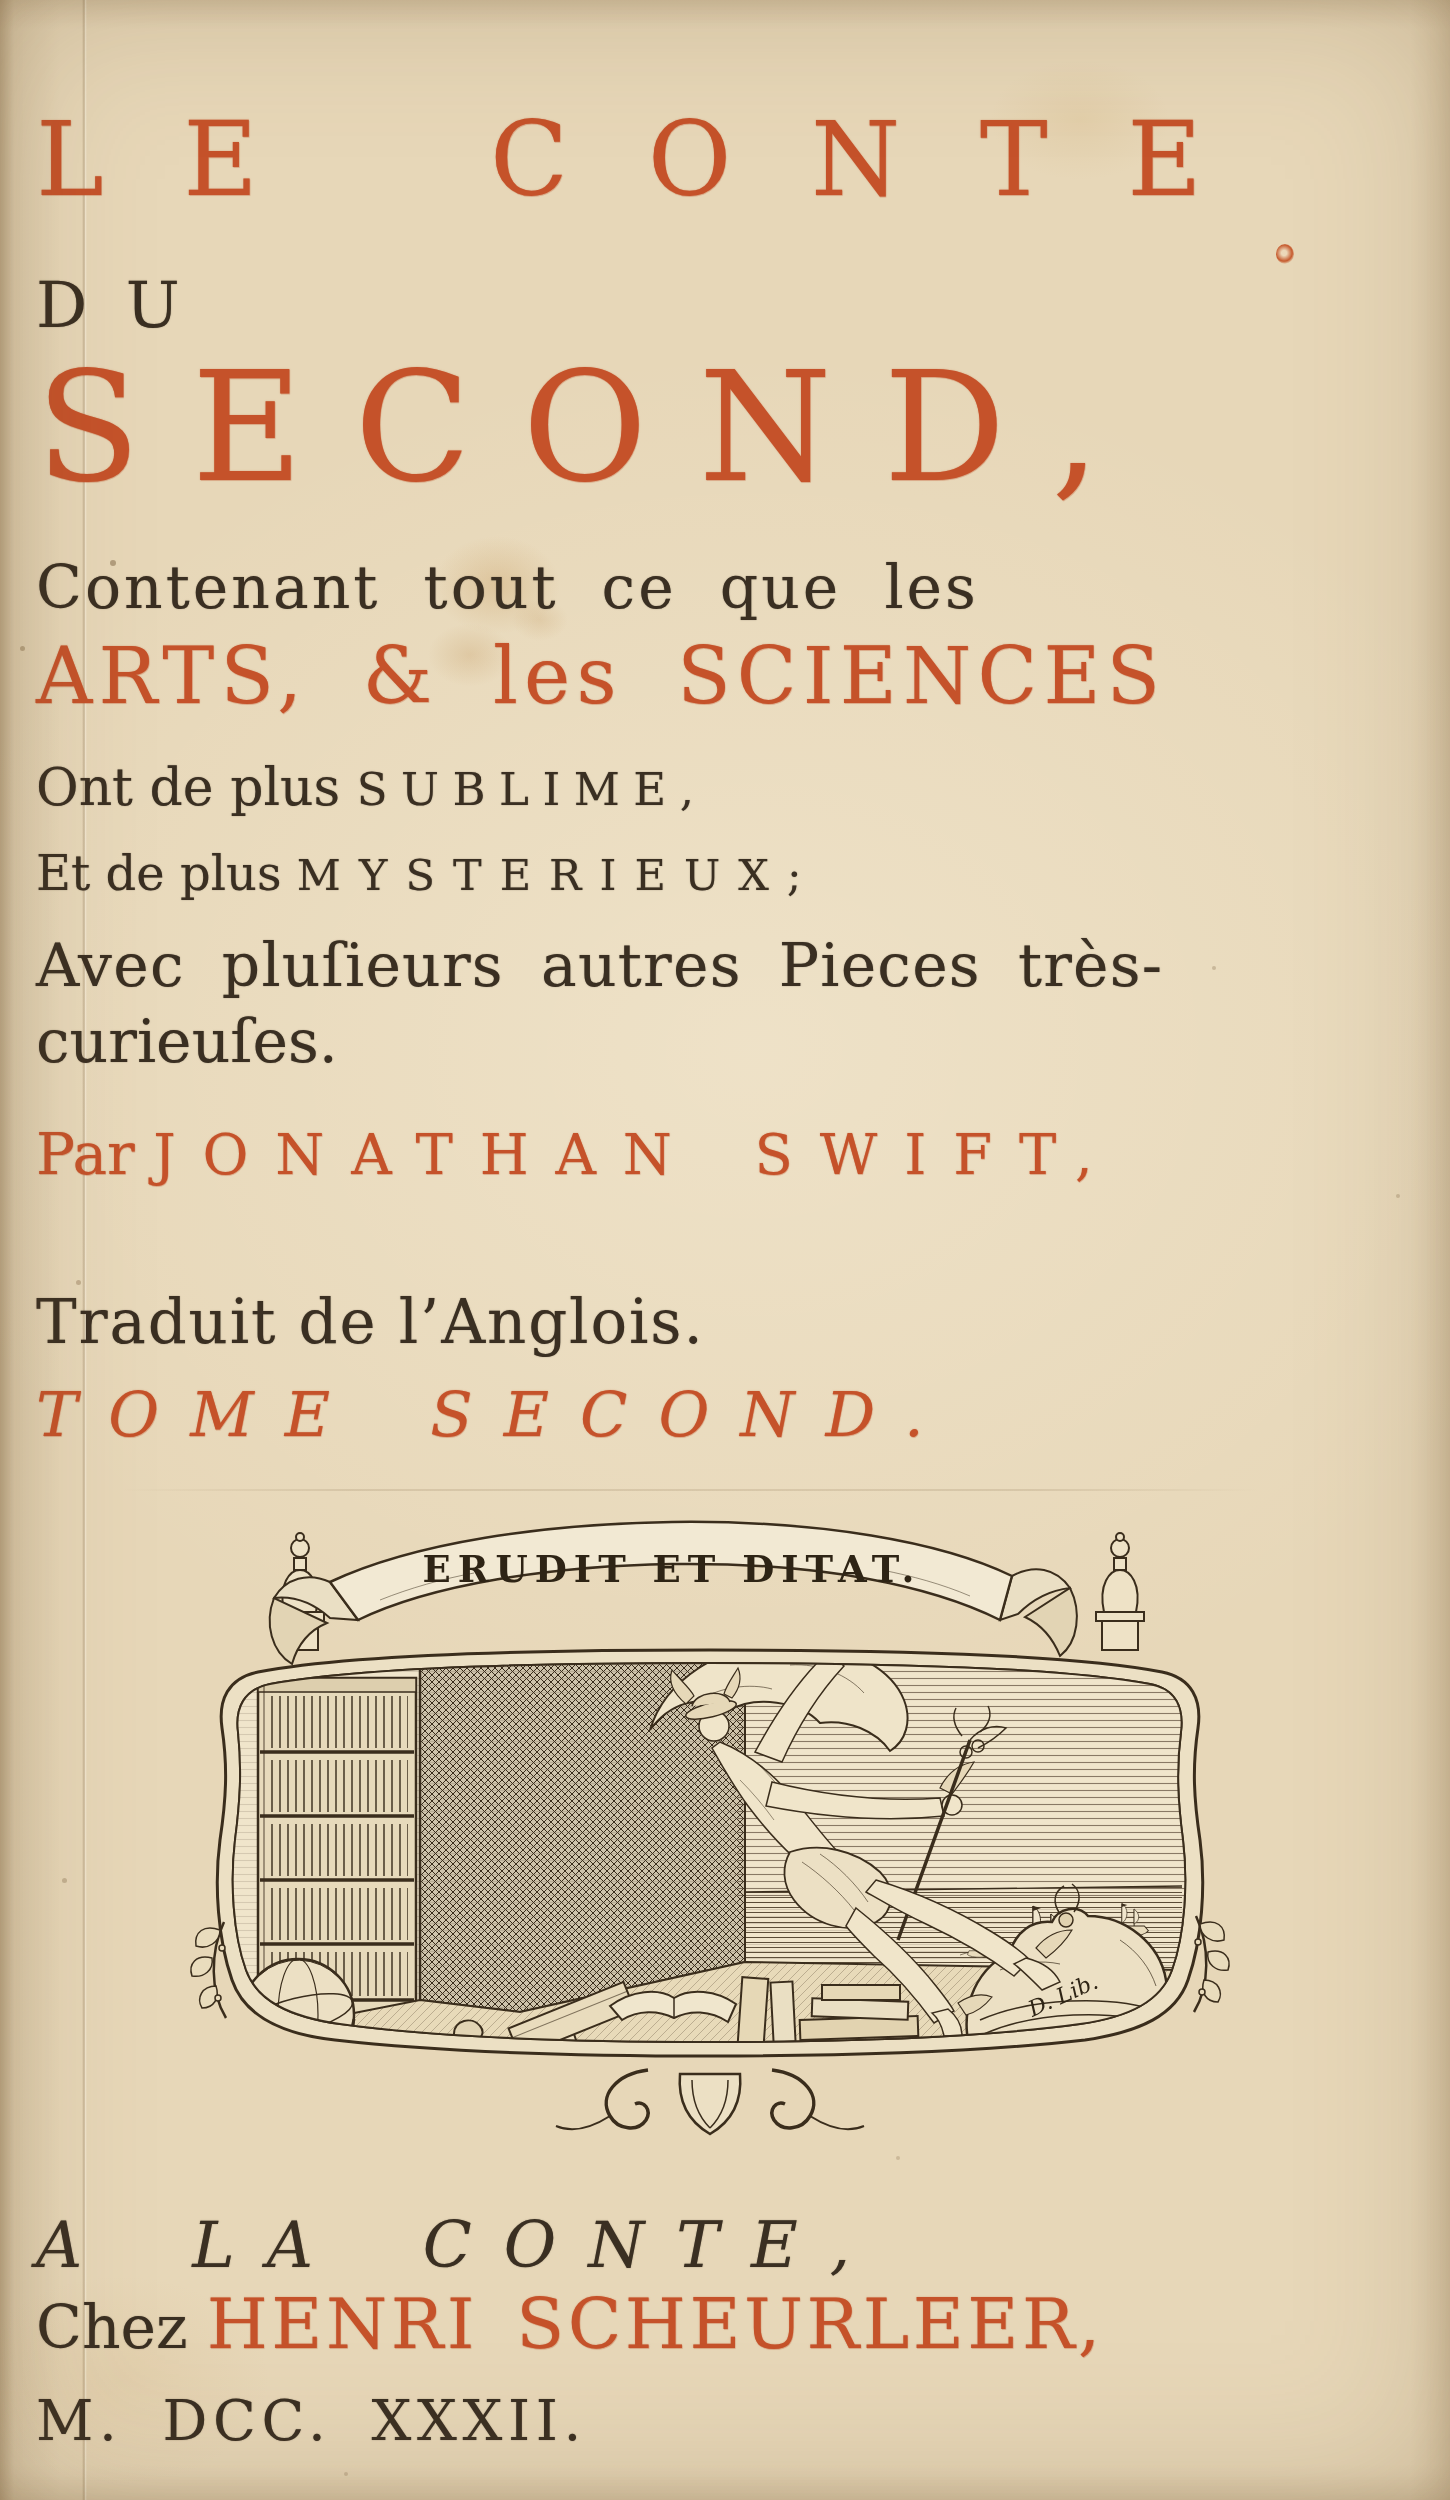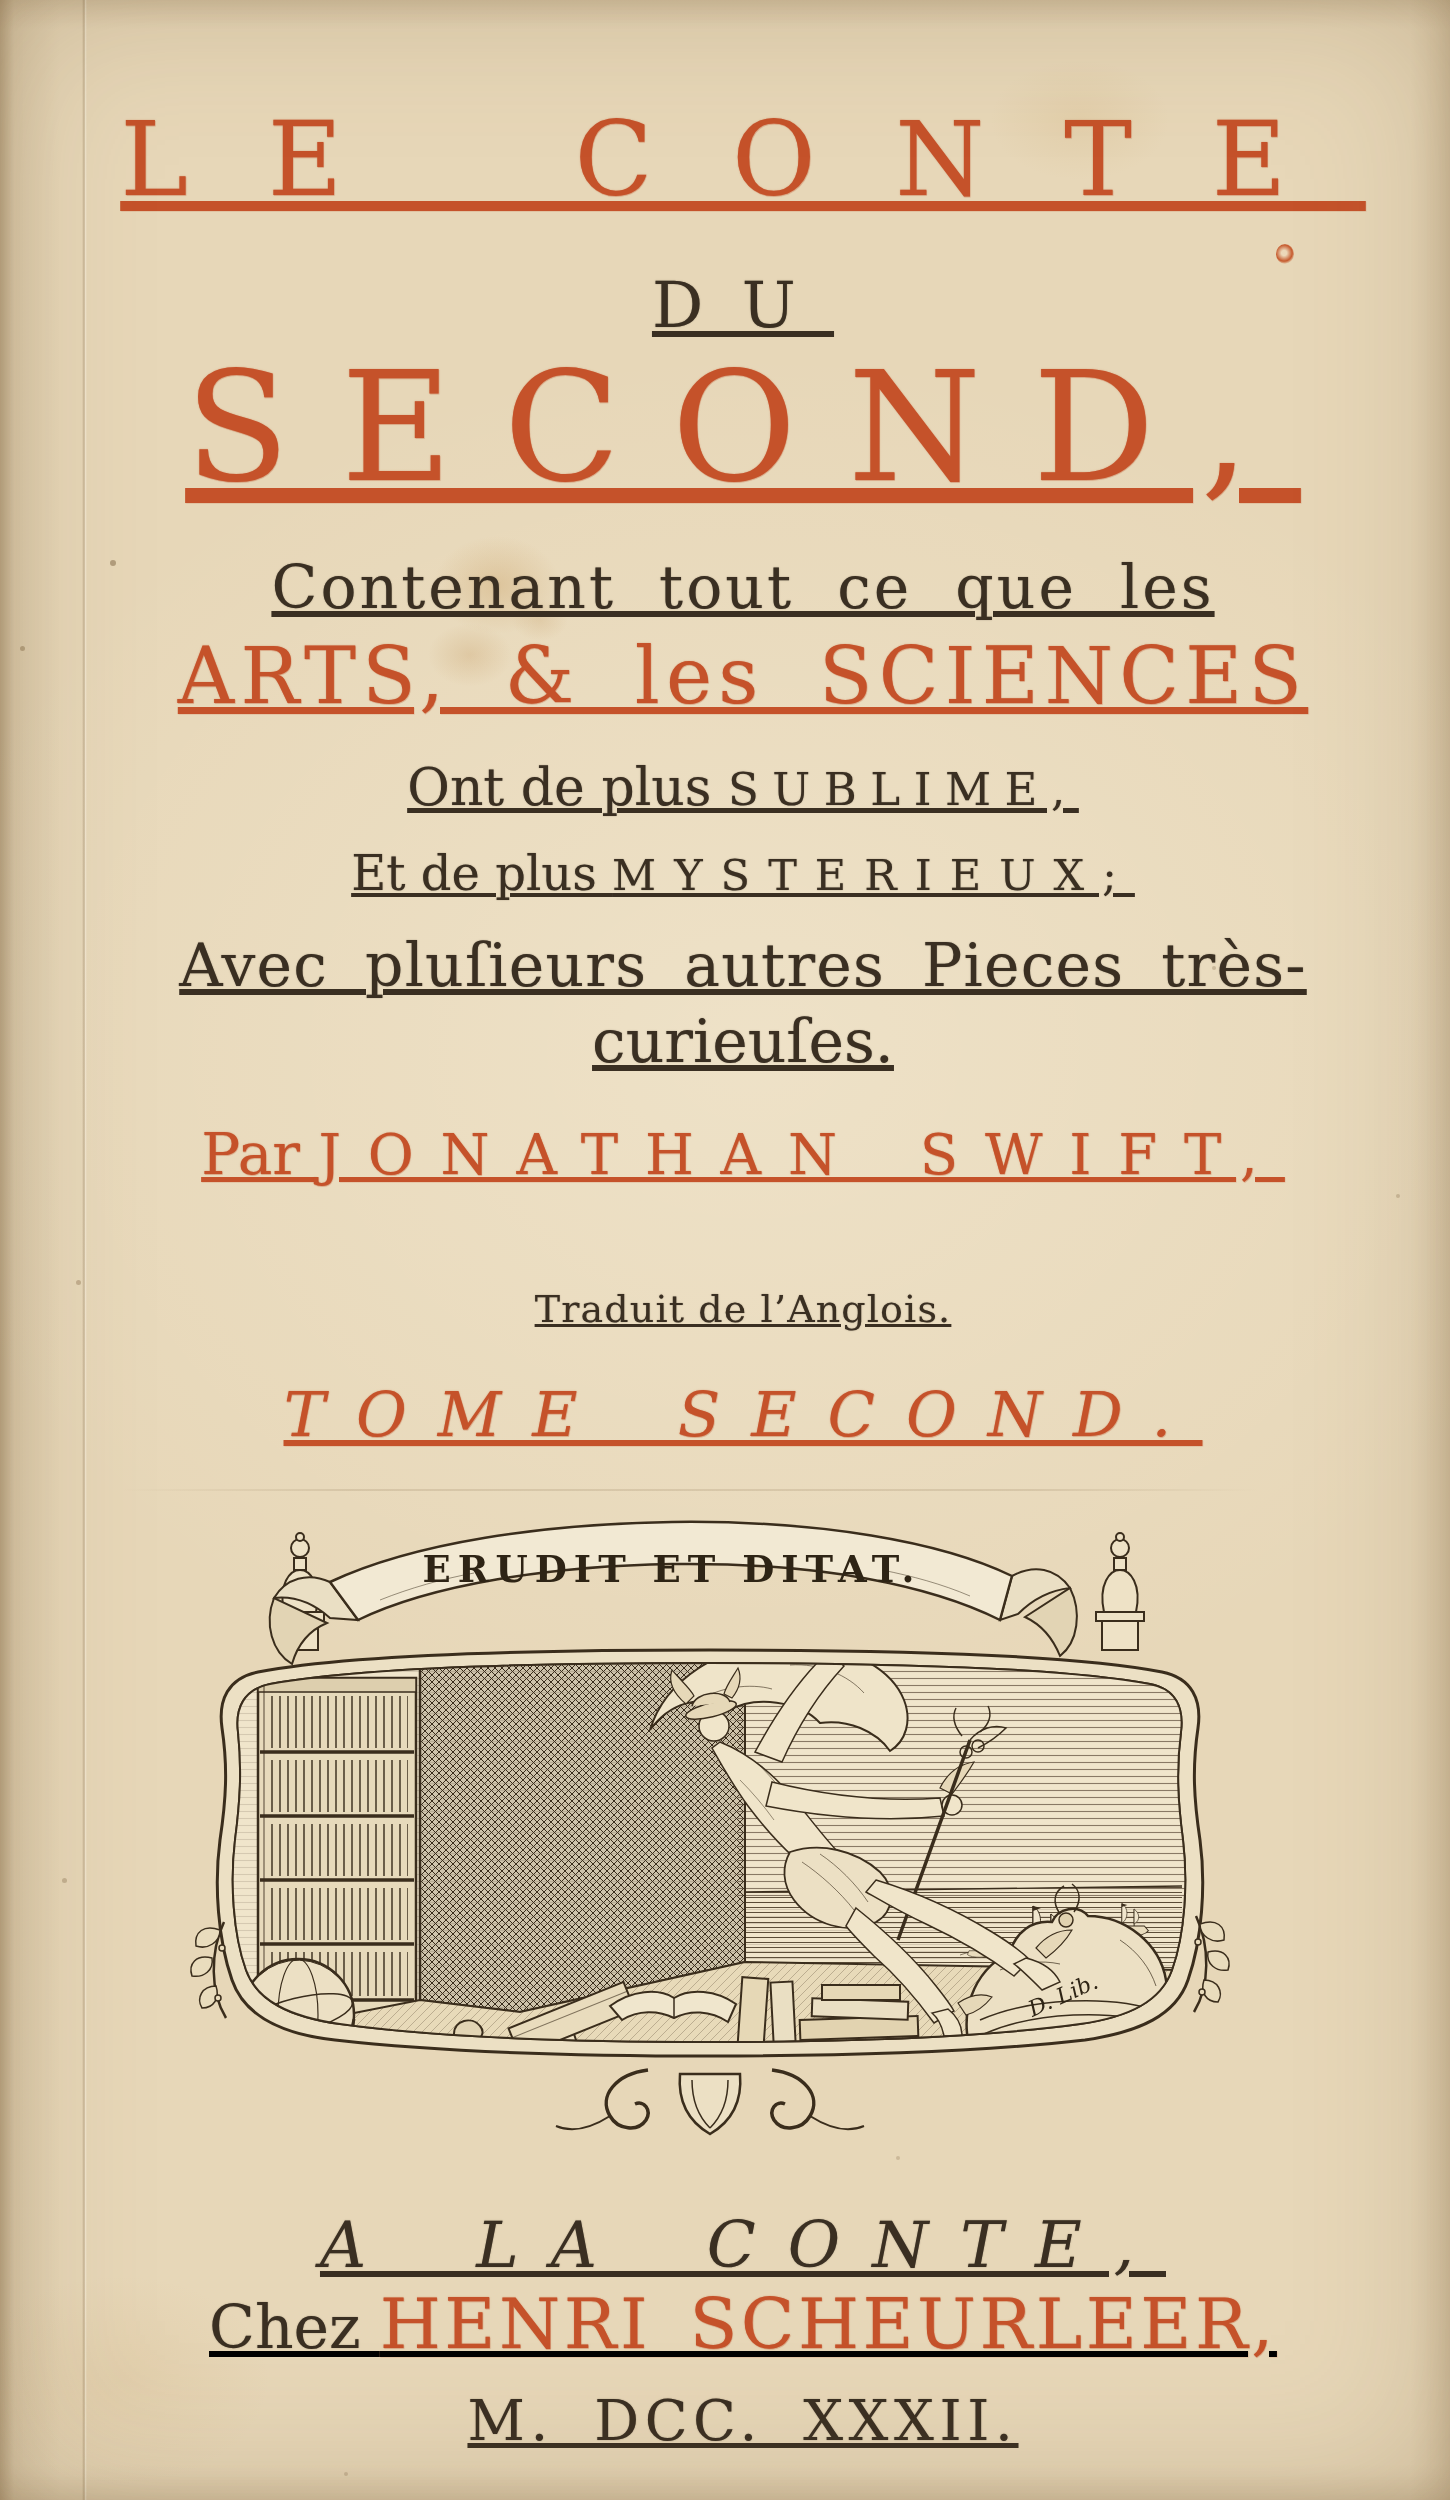--- a/index.html
+++ b/index.html
@@ -22,38 +22,38 @@
   .page::after{content:"";position:absolute;inset:0;
     box-shadow:inset 0 0 150px rgba(112,85,48,.26), inset 0 0 26px rgba(112,85,48,.14);
     pointer-events:none;}
   .crease-v{position:absolute;left:82px;top:0;width:5px;height:100%;
     background:linear-gradient(90deg, rgba(120,95,60,0), rgba(120,95,60,.30) 40%, rgba(255,252,240,.35) 70%, rgba(120,95,60,0));}
   .crease-h{position:absolute;left:120px;top:1489px;width:1140px;height:2px;
     background:linear-gradient(90deg, rgba(120,95,60,0), rgba(120,95,60,.16) 20%, rgba(120,95,60,.16) 80%, rgba(120,95,60,0));}
   .speck{position:absolute;border-radius:50%;background:rgba(104,76,42,.42);}
   .fleck-red{position:absolute;border-radius:50%;
     background:radial-gradient(circle at 45% 45%, rgba(236,216,185,.9) 18%, #c65a2d 55%, rgba(198,90,45,0) 75%);}
-  .line{position:absolute;left:36px;right:0;text-align:center;white-space:pre;line-height:1.05;text-decoration:underline;}
+  .line{position:absolute;left:36px;right:0;text-align:left;white-space:pre;line-height:1.05;}
   .black{color:#3a2f22;text-shadow:0 0 1.2px rgba(58,47,34,.55);}
   .red{color:#c5522a;text-shadow:0 0 1.4px rgba(190,78,38,.55), .6px .6px 0 rgba(190,78,38,.25);}
   .t1{top:106px;font-size:102px;letter-spacing:.78em;word-spacing:.40em;}
   .t2{top:272px;font-size:64px;letter-spacing:.60em;}
   .t3{top:348px;font-size:152px;letter-spacing:.34em;}
   .s1{top:556px;font-size:60px;letter-spacing:.05em;word-spacing:.35em;}
   .s2{top:636px;font-size:78px;letter-spacing:.08em;word-spacing:.30em;}
   .s3{top:760px;font-size:52px;}
   .s3 .caps{font-size:45px;letter-spacing:.30em;}
   .s4{top:848px;font-size:48px;}
   .s4 .caps{font-size:43px;letter-spacing:.42em;}
   .s5{top:934px;font-size:60px;letter-spacing:.02em;word-spacing:.28em;}
   .s6{top:1010px;font-size:60px;}
   .au{top:1088px;font-size:58px;margin-top:36px;}
   .au .caps{font-size:56px;letter-spacing:.48em;word-spacing:.2em;}
   .role{top:1196px;font-size:57px;font-style:italic;letter-spacing:.04em;word-spacing:.22em;}
-  .trad{top:1290px;font-size:38px;letter-spacing:.03em;}
+  .trad{top:1290px;font-size:61px;letter-spacing:.03em;}
   .tome{top:1382px;font-size:62px;font-style:italic;letter-spacing:.50em;word-spacing:.30em;}
   .place{top:2212px;font-size:64px;font-style:italic;letter-spacing:.50em;word-spacing:.40em;}
   .pub{top:2288px;font-size:60px;}
   .pub .caps{font-size:70px;letter-spacing:.05em;word-spacing:.18em;}
   .yr{top:2392px;font-size:56px;letter-spacing:.10em;word-spacing:.30em;}
   .vignette{position:absolute;left:180px;top:1500px;width:1060px;height:648px;}
   .vignette text{font-family:"DejaVu Serif","Liberation Serif",serif;fill:#2e2415;}
 </style>
 </head>
 <body>

